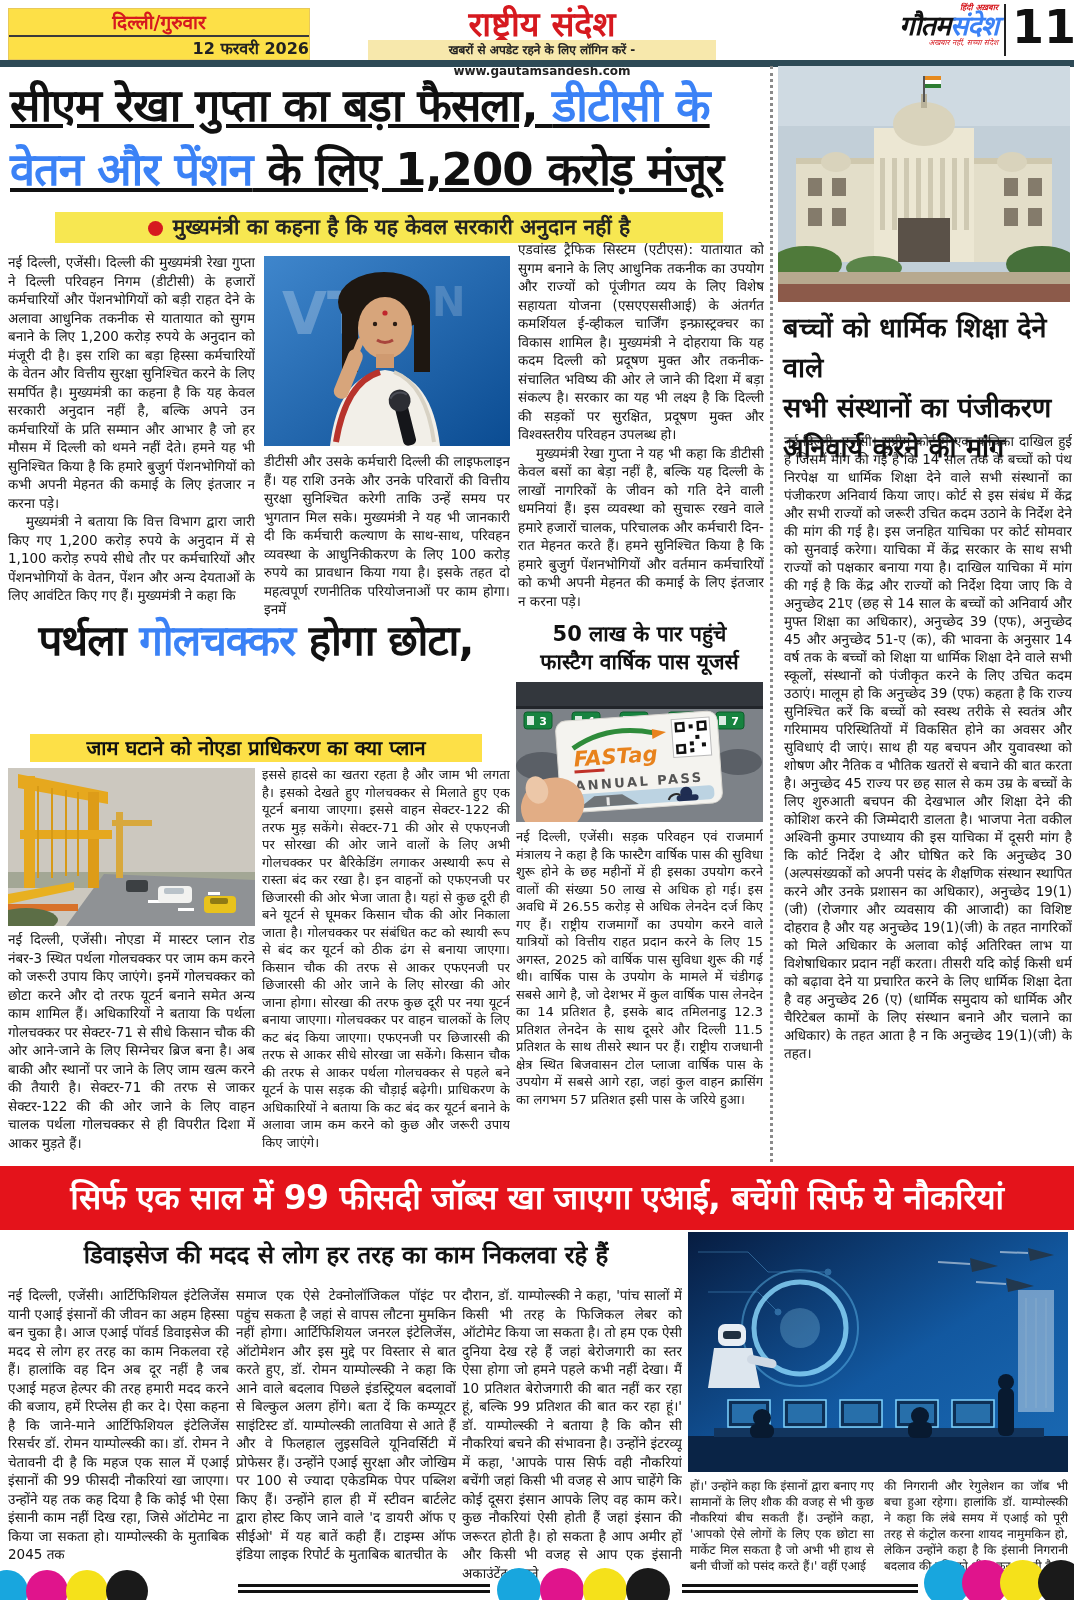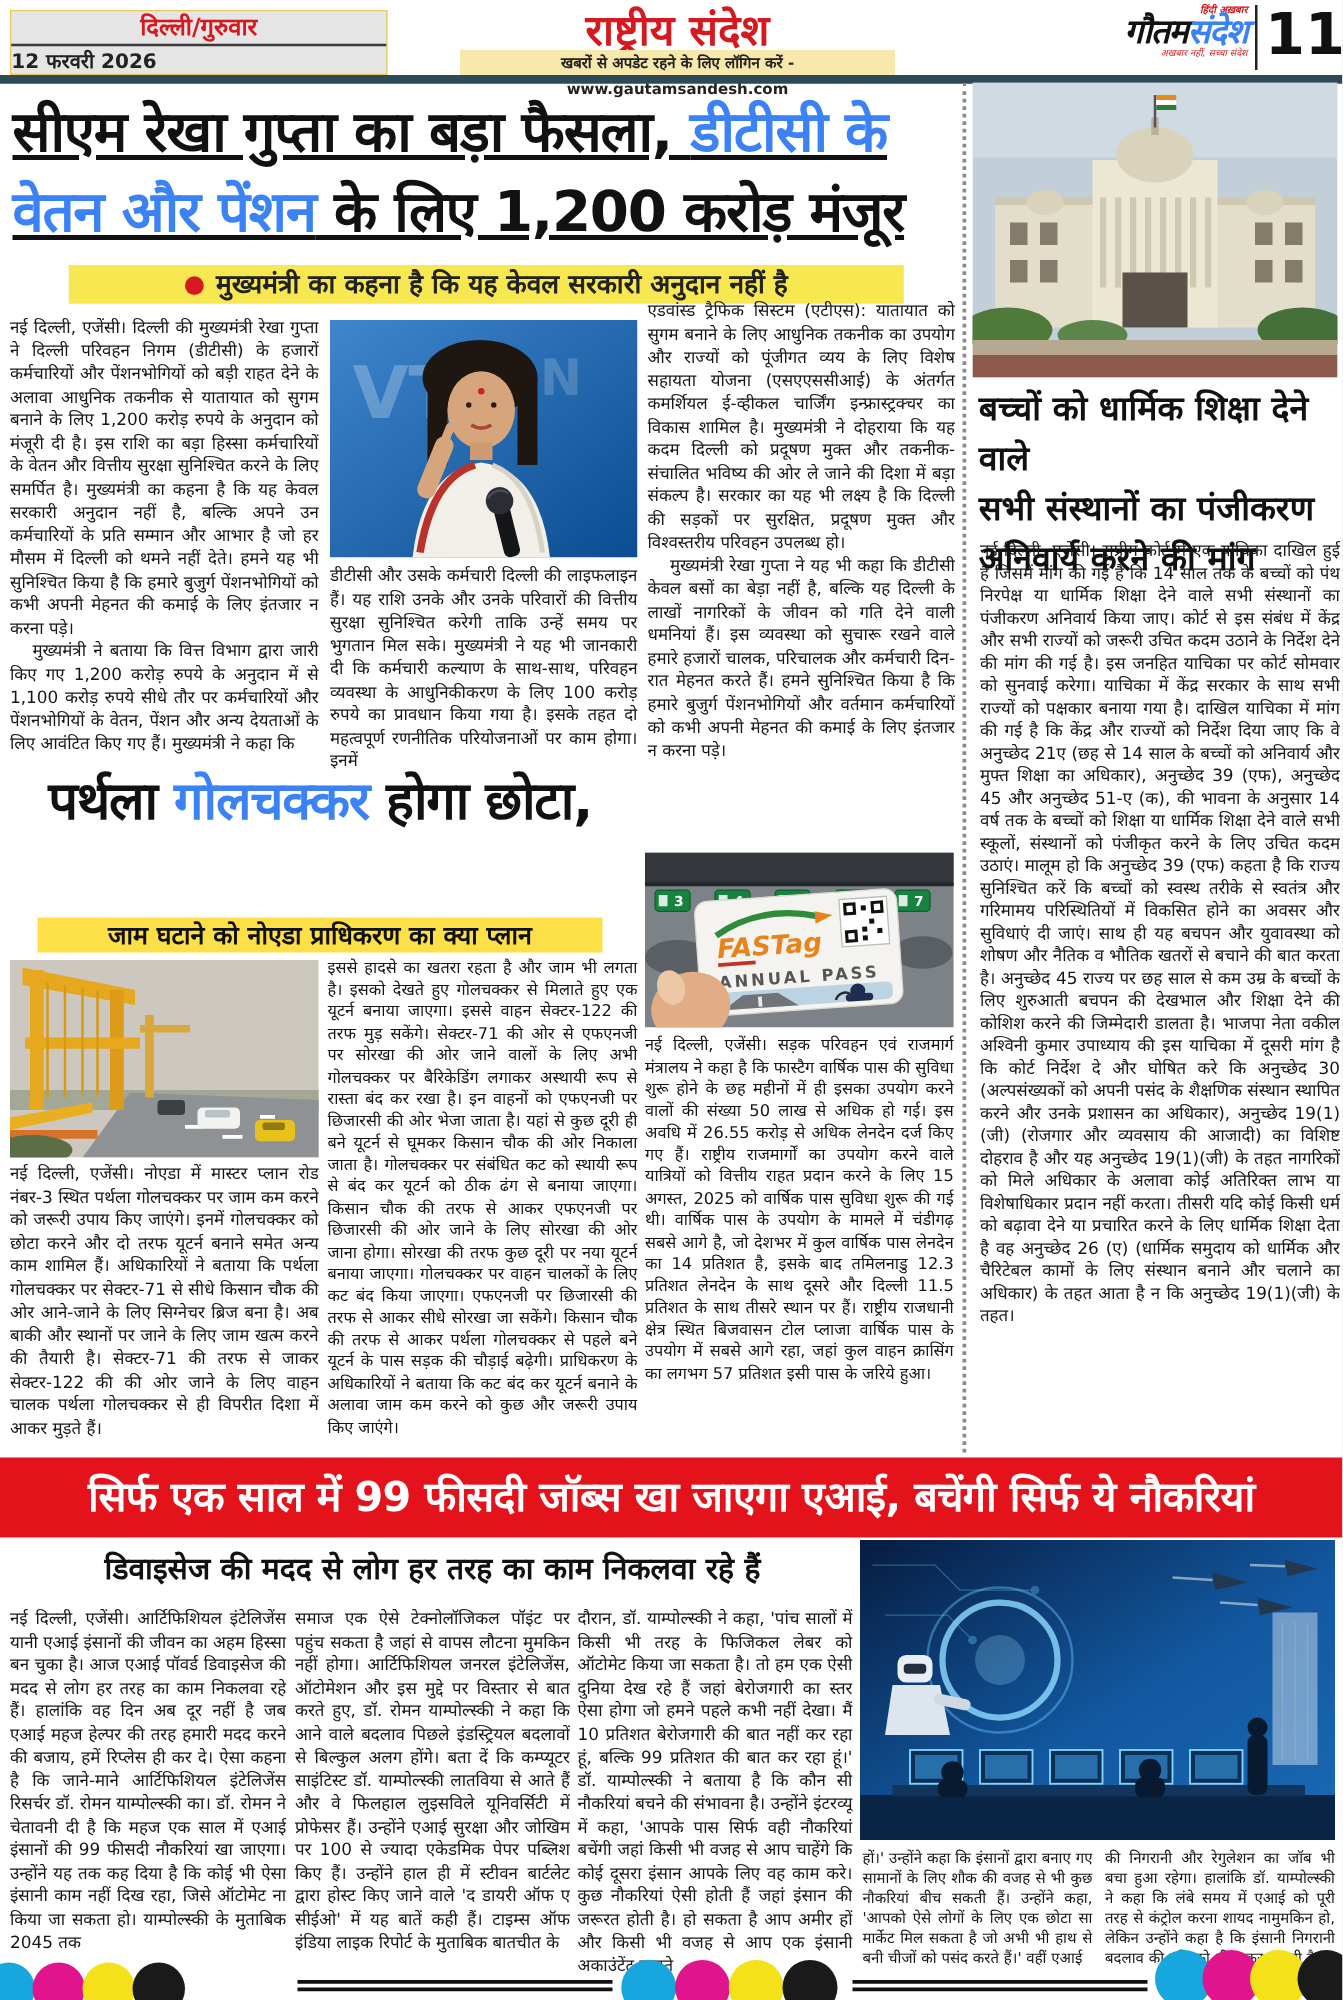--- a/index.html
+++ b/index.html
@@ -4,23 +4,23 @@
 <style>
   html,body{margin:0;padding:0;background:#e9e9e9;}
   .page{position:relative;width:1074px;height:1600px;background:#ffffff;overflow:hidden;
         font-family:"DejaVu Sans",sans-serif;color:#111;}
   .abs{position:absolute;}
   .just{text-align:justify;text-justify:inter-word;}
   .clip{overflow:hidden;}
   .bodytxt{font-size:13.5px;line-height:18.5px;color:#151515;}
   .red{color:#3b82f6;}
   
-  .datebox{left:8px;top:8px;width:300px;height:50px;background:#e5e5e5;border:1px solid #e8c95a;}
+  .datebox{left:8px;top:8px;width:300px;height:50px;background:#fde047;border:1px solid #e8c95a;}
   .datebox .r1{height:26px;line-height:26px;text-align:center;color:#d6191f;font-weight:bold;font-size:19px;border-bottom:2px solid #3a3a3a;}
-  .datebox .r2{height:22px;line-height:24px;text-align:left;color:#222;font-weight:bold;font-size:16px;}
+  .datebox .r2{height:22px;line-height:24px;text-align:right;color:#222;font-weight:bold;font-size:16px;}
   .masthead{left:377px;top:0px;width:330px;text-align:center;font-size:34px;font-weight:bold;color:#d6191f;}
   .tagstrip{left:368px;top:40px;width:348px;height:21px;background:#f7e8ac;text-align:center;font-size:12px;font-weight:bold;color:#222;line-height:21px;}
   .logo{left:852px;top:4px;width:146px;text-align:right;line-height:1;font-style:italic;}
   .logo .t{font-size:8px;color:#d6191f;font-weight:bold;}
   .logo .m{font-size:27px;font-weight:bold;letter-spacing:-1px;}
   .logo .b{font-size:7.5px;color:#d6191f;}
   .pagerule{left:1004px;top:4px;height:52px;border-left:2.5px solid #222;}
   .pagenum{left:1012px;top:0px;font-size:46px;font-weight:bold;color:#111;}
   .tealbar{left:0;top:60px;width:1074px;height:7px;background:#2e4a56;}
   
@@ -204,20 +204,24 @@
       <rect x="108" y="44" width="7" height="66" fill="#d8a83c"></rect>
         <rect x="104" y="52" width="40" height="6" fill="#d8a83c"></rect>
       <polygon points="0,126 66,114 66,122 0,136" fill="#e8b020"></polygon>
       <rect y="136" width="70" height="7" fill="#d8722a"></rect>
       <ellipse cx="18" cy="152" rx="32" ry="12" fill="#5c6e46"></ellipse>
     </svg>
   </div>
   <div class="abs bodytxt just clip" style="left:8px;top:930px;width:247px;height:226px;">नई दिल्ली, एजेंसी। नोएडा में मास्टर प्लान रोड नंबर-3 स्थित पर्थला गोलचक्कर पर जाम कम करने को जरूरी उपाय किए जाएंगे। इनमें गोलचक्कर को छोटा करने और दो तरफ यूटर्न बनाने समेत अन्य काम शामिल हैं। अधिकारियों ने बताया कि पर्थला गोलचक्कर पर सेक्टर-71 से सीधे किसान चौक की ओर आने-जाने के लिए सिग्नेचर ब्रिज बना है। अब बाकी और स्थानों पर जाने के लिए जाम खत्म करने की तैयारी है। सेक्टर-71 की तरफ से जाकर सेक्टर-122 की की ओर जाने के लिए वाहन चालक पर्थला गोलचक्कर से ही विपरीत दिशा में आकर मुड़ते हैं।</div>
   <div class="abs bodytxt just clip" style="left:262px;top:766px;width:248px;height:390px;font-size:13px;line-height:17.5px;">इससे हादसे का खतरा रहता है और जाम भी लगता है। इसको देखते हुए गोलचक्कर से मिलाते हुए एक यूटर्न बनाया जाएगा। इससे वाहन सेक्टर-122 की तरफ मुड़ सकेंगे। सेक्टर-71 की ओर से एफएनजी पर सोरखा की ओर जाने वालों के लिए अभी गोलचक्कर पर बैरिकेडिंग लगाकर अस्थायी रूप से रास्ता बंद कर रखा है। इन वाहनों को एफएनजी पर छिजारसी की ओर भेजा जाता है। यहां से कुछ दूरी ही बने यूटर्न से घूमकर किसान चौक की ओर निकाला जाता है। गोलचक्कर पर संबंधित कट को स्थायी रूप से बंद कर यूटर्न को ठीक ढंग से बनाया जाएगा। किसान चौक की तरफ से आकर एफएनजी पर छिजारसी की ओर जाने के लिए सोरखा की ओर जाना होगा। सोरखा की तरफ कुछ दूरी पर नया यूटर्न बनाया जाएगा। गोलचक्कर पर वाहन चालकों के लिए कट बंद किया जाएगा। एफएनजी पर छिजारसी की तरफ से आकर सीधे सोरखा जा सकेंगे। किसान चौक की तरफ से आकर पर्थला गोलचक्कर से पहले बने यूटर्न के पास सड़क की चौड़ाई बढ़ेगी। प्राधिकरण के अधिकारियों ने बताया कि कट बंद कर यूटर्न बनाने के अलावा जाम कम करने को कुछ और जरूरी उपाय किए जाएंगे।</div>
 
+  <div class="abs fas-h">
+    <div>50 लाख के पार पहुंचे</div>
+    <div>फास्टैग वार्षिक पास यूजर्स</div>
+  </div>
   <div class="abs" style="left:516px;top:682px;width:247px;height:140px;">
     <svg width="247" height="140" viewBox="0 0 247 140">
       <rect width="247" height="140" fill="#7d8288"></rect>
       <rect width="247" height="26" fill="#33373d"></rect>
         <rect y="24" width="247" height="3" fill="#22252a"></rect>
       <g>
         <g transform="translate(8,30)">
             <rect width="28" height="17" rx="3" fill="#17833f" stroke="#0f5e2c"></rect>
             <rect x="3" y="4" width="7" height="9" fill="#fff" opacity="0.85"></rect>
             <text x="19" y="13" text-anchor="middle" font-size="11" font-weight="bold" fill="#fff" font-family="DejaVu Sans">3</text>

